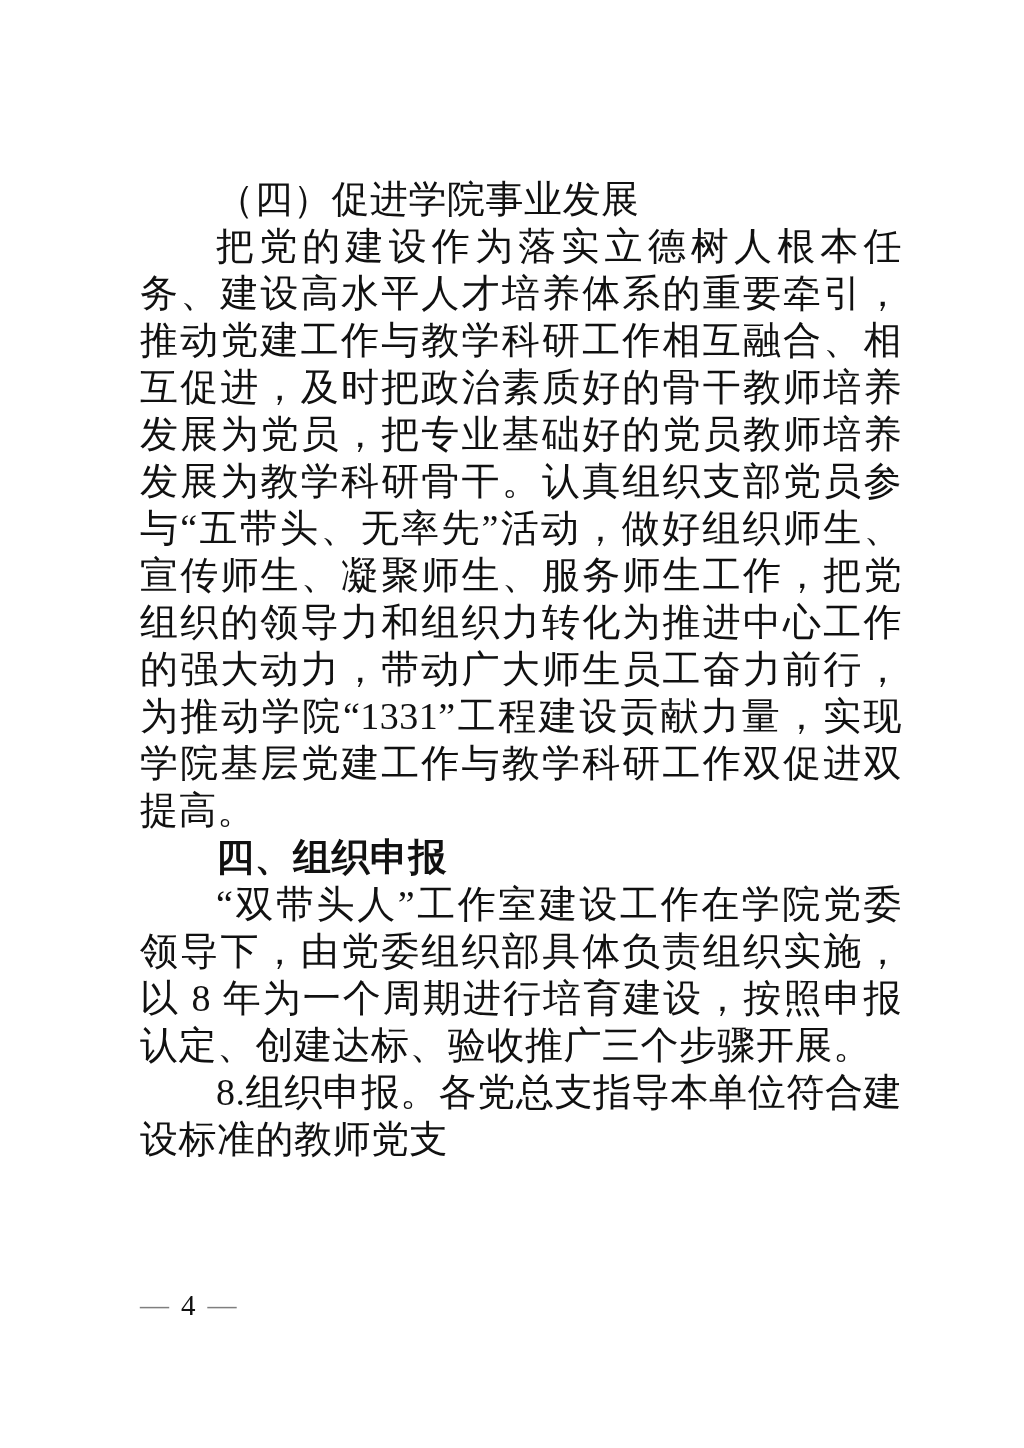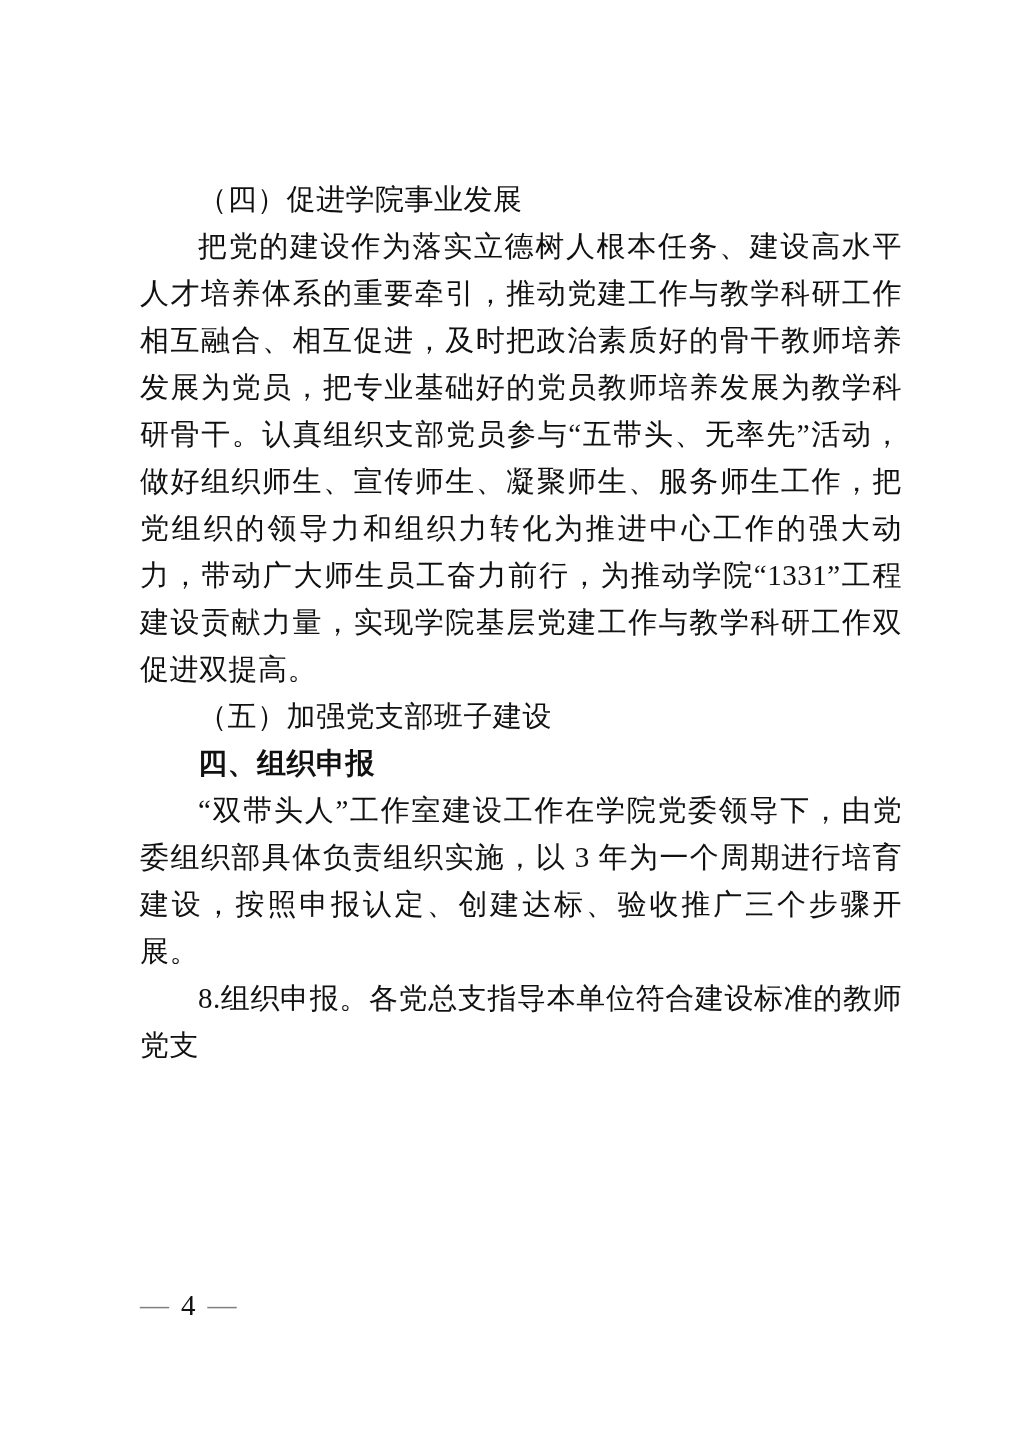--- a/index.html
+++ b/index.html
@@ -18,21 +18,21 @@
   }
   .content {
     position: absolute;
     left: 140px;
     top: 176px;
     width: 762px;
   }
   .content p {
     margin: 0;
     padding: 0;
-    font-size: 29px;
+    font-size: 38px;
     line-height: 47px;
     text-align: justify;
     text-indent: 2em;
     letter-spacing: 0.5px;
   }
   .sub-heading {
     font-family: "Liberation Serif", serif;
     font-style: normal;
   }
   .main-heading {
@@ -57,22 +57,21 @@
     margin: 0 12px;
   }
 </style>
 </head>
 <body>
 
 <div class="page">
   <div class="content">
     <p class="sub-heading">（四）促进学院事业发展</p>
     <p class="body-para">把党的建设作为落实立德树人根本任务、建设高水平人才培养体系的重要牵引，推动党建工作与教学科研工作相互融合、相互促进，及时把政治素质好的骨干教师培养发展为党员，把专业基础好的党员教师培养发展为教学科研骨干。认真组织支部党员参与“五带头、无率先”活动，做好组织师生、宣传师生、凝聚师生、服务师生工作，把党组织的领导力和组织力转化为推进中心工作的强大动力，带动广大师生员工奋力前行，为推动学院“1331”工程建设贡献力量，实现学院基层党建工作与教学科研工作双促进双提高。</p>
-    <p class="sub-heading">（五）加强党支部班子建设</p>
     <p class="main-heading">四、组织申报</p>
-    <p class="body-para">“双带头人”工作室建设工作在学院党委领导下，由党委组织部具体负责组织实施，以 3 年为一个周期进行培育建设，按照申报认定、创建达标、验收推广三个步骤开展。</p>
+    <p class="body-para">“双带头人”工作室建设工作在学院党委领导下，由党委组织部具体负责组织实施，以 8 年为一个周期进行培育建设，按照申报认定、创建达标、验收推广三个步骤开展。</p>
     <p class="body-para">8.组织申报。各党总支指导本单位符合建设标准的教师党支</p>
   </div>
 
   <div class="footer">
     <span class="dash">—</span><span class="num">4</span><span class="dash">—</span>
   </div>
 </div>
 
 </body></html>

